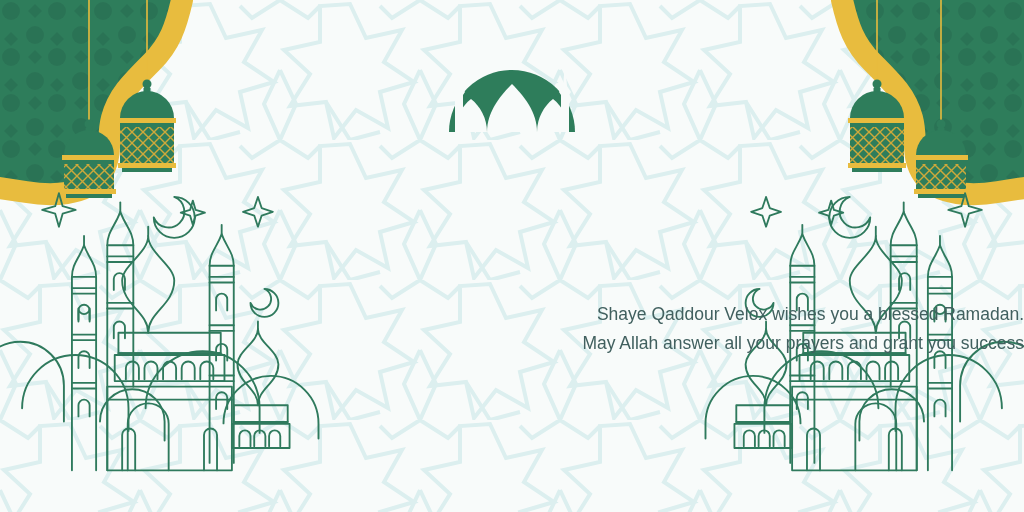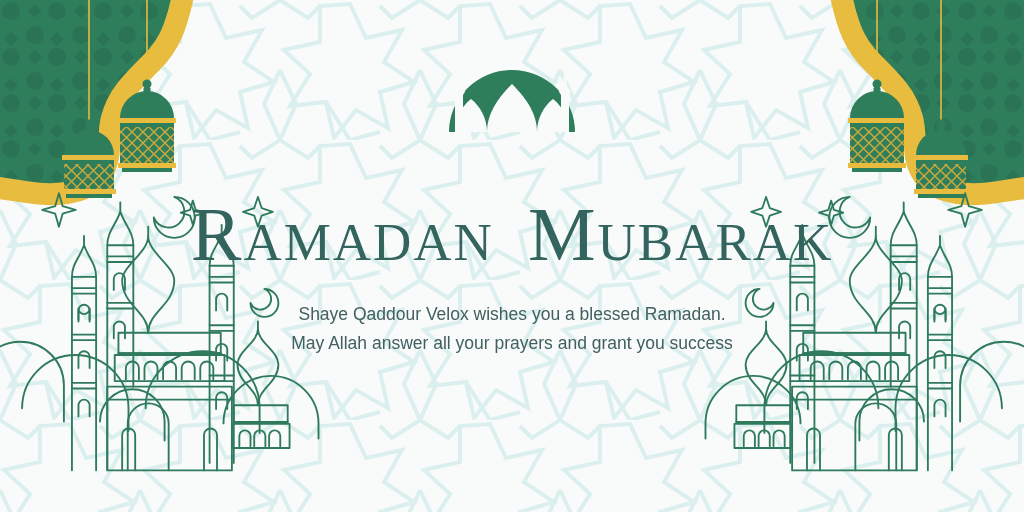--- a/index.html
+++ b/index.html
@@ -22,21 +22,21 @@
     line-height:1;
     letter-spacing:2px;
     color:#34645e;
     white-space:nowrap;
   }
   #headline .w{display:inline-block;}
   #headline .gap{display:inline-block;width:34px;}
 
   
   .copy{
-    position:absolute;left:0;width:1024px;text-align:center;
+    position:absolute;left:0;width:1024px;text-align:right;
     color:#41605f;
     font-size:17.5px;
     line-height:29px;
     white-space:pre-line;
   }
   #copy-greeting{top:300px;}
   #copy-hours{top:386px;}
 </style>
 </head>
 <body>
@@ -249,21 +249,18 @@
     </g>
 
     <g transform="translate(1006,156) scale(-0.93,0.93)">
       <use href="#mosque"></use>
     </g>
     <g transform="translate(1038,184) scale(-0.95,0.95)">
       <use href="#clouds"></use>
     </g>
   </svg>
 
-  <div id="headline">
-    <span class="w">Ramadan</span><span class="gap"></span><span class="w">Mubarak</span>
-  </div>
 
   <div class="copy" id="copy-greeting">Shaye Qaddour Velox wishes you a blessed Ramadan.
 May  Allah answer all your prayers and grant you success</div>
 
 
 </div>
 
 </body></html>

